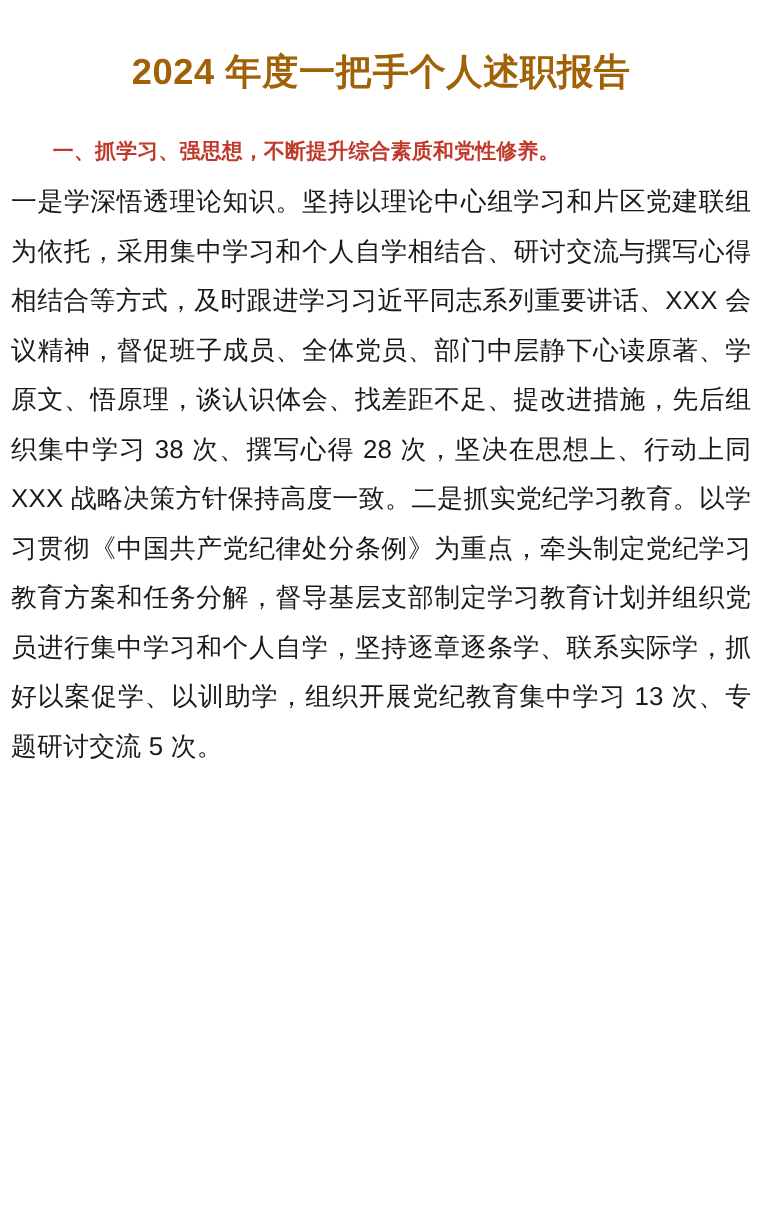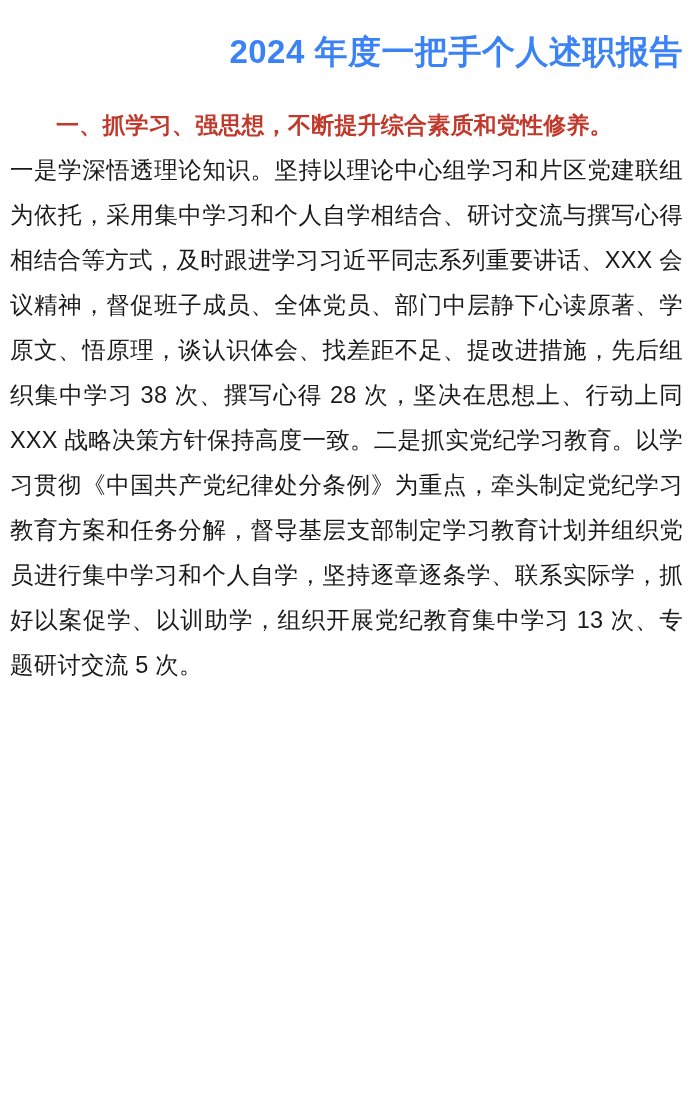--- a/index.html
+++ b/index.html
@@ -16,40 +16,40 @@
   }
   .page {
     box-sizing: border-box;
     width: 693px;
     height: 1097px;
     padding: 26px 10px 0 10px;
   }
   .doc-title {
     font-size: 33px;
     font-weight: bold;
-    text-align: right;
+    text-align: center;
     letter-spacing: 0.5px;
-    color: #3b82f6;
-    margin: 4px 0 28px 0;
+    color: #a16207;
+    margin: 17px 0 28px 0;
     line-height: 1.35;
   }
   .body-text {
     font-size: 23.5px;
     line-height: 45px;
     text-align: justify;
     text-justify: inter-ideograph;
     color: #1a1a1a;
     margin: 0;
     letter-spacing: 0.2px;
   }
   .indent {
     text-indent: 2em;
   }
   .section-heading {
-    font-size: 23px;
+    font-size: 19px;
     line-height: 45px;
     font-weight: bold;
     color: #c0392b;
     text-indent: 2em;
     margin: 0;
     letter-spacing: 0.2px;
   }
 </style>
 </head>
 <body>

